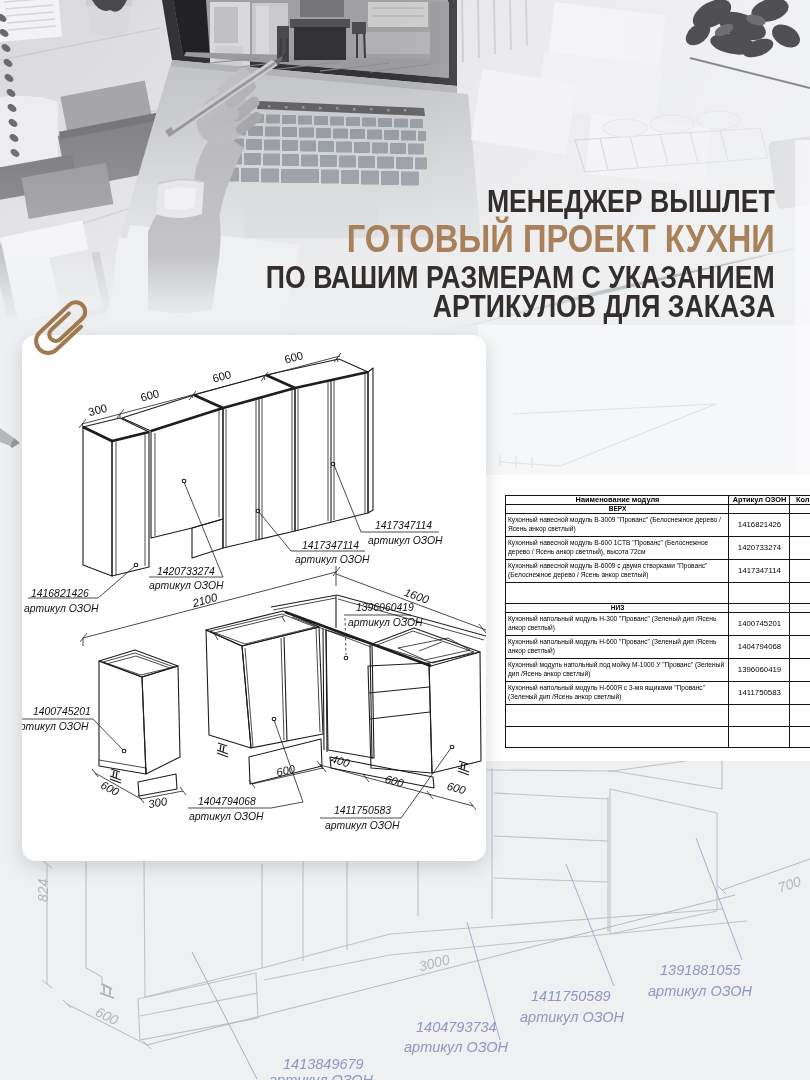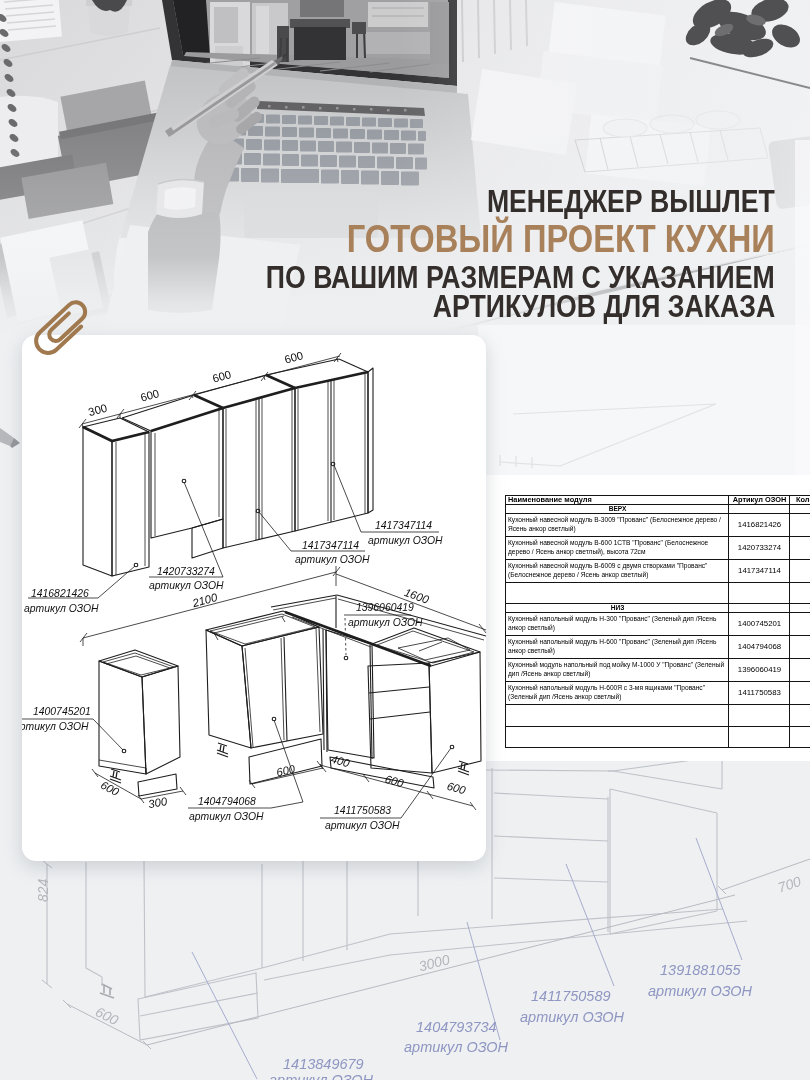--- a/index.html
+++ b/index.html
@@ -16,21 +16,21 @@
   #card{left:22px;top:335px;width:464px;height:526px;background:#fff;
         border-radius:14px;box-shadow:0 6px 18px rgba(120,125,135,.28);}
   #tablepanel{left:468px;top:475px;width:342px;height:286px;background:#fff;}
   table.spec{border-collapse:collapse;position:absolute;left:505px;top:495px;
       font-size:6.6px;color:#000;table-layout:fixed;width:349px;}
   table.spec td{border:1px solid #141414;padding:0 1px 0 2px;vertical-align:middle;
       line-height:8.8px;overflow:hidden;}
   td.c1{width:219px;}
   td.c2{width:57px;text-align:center;font-size:7.8px;}
   td.c3{width:61px;}
-  tr.hd td{font-weight:bold;height:8px;line-height:8px;white-space:nowrap;font-size:7.4px;}
+  tr.hd td{text-align:center;font-weight:bold;height:8px;line-height:8px;white-space:nowrap;font-size:7.4px;}
   tr.sec td{text-align:center;font-weight:bold;height:8px;line-height:8px;}
   tr.it td{height:22px;}
   tr.emp td{height:20px;}
 </style>
 </head>
 <body>
 
 <div class="abs" id="photo" style="left:0;top:0;width:810px;height:340px;">
 <svg width="810" height="340" viewBox="0 0 810 340" xmlns="http://www.w3.org/2000/svg">
   <defs>

